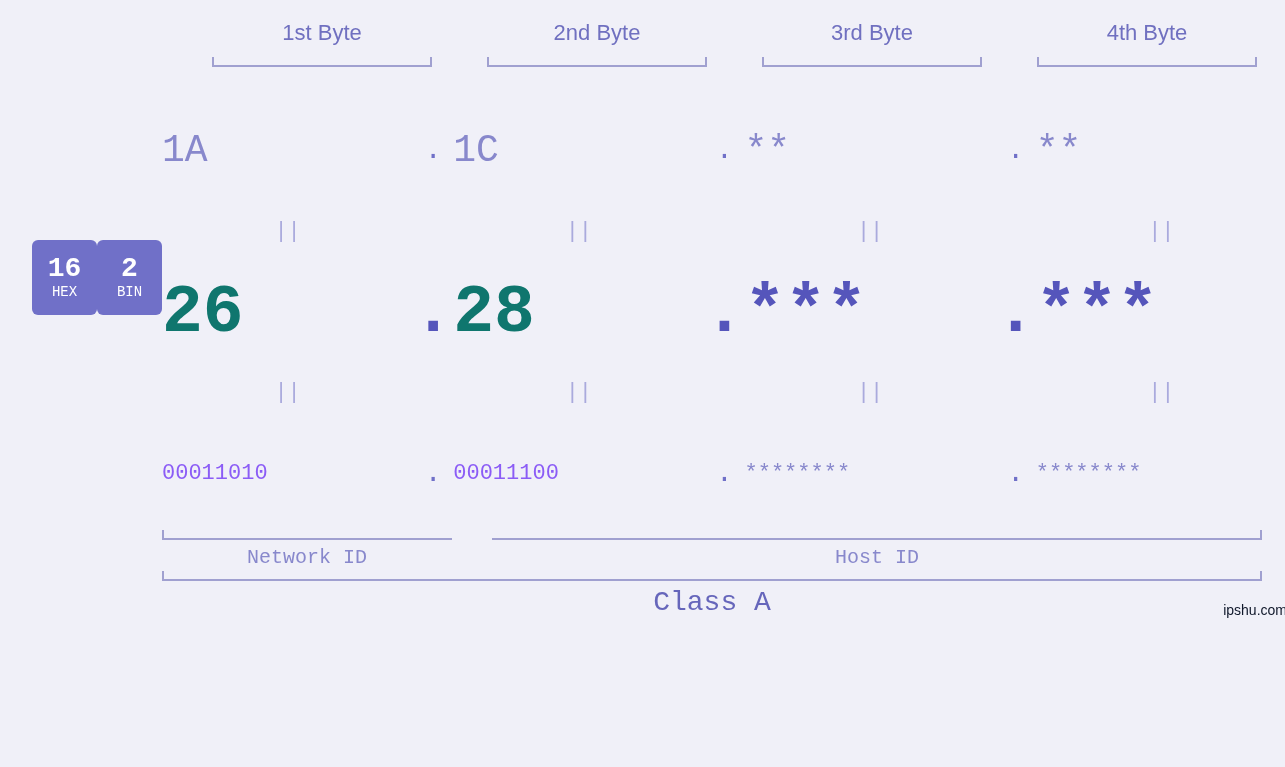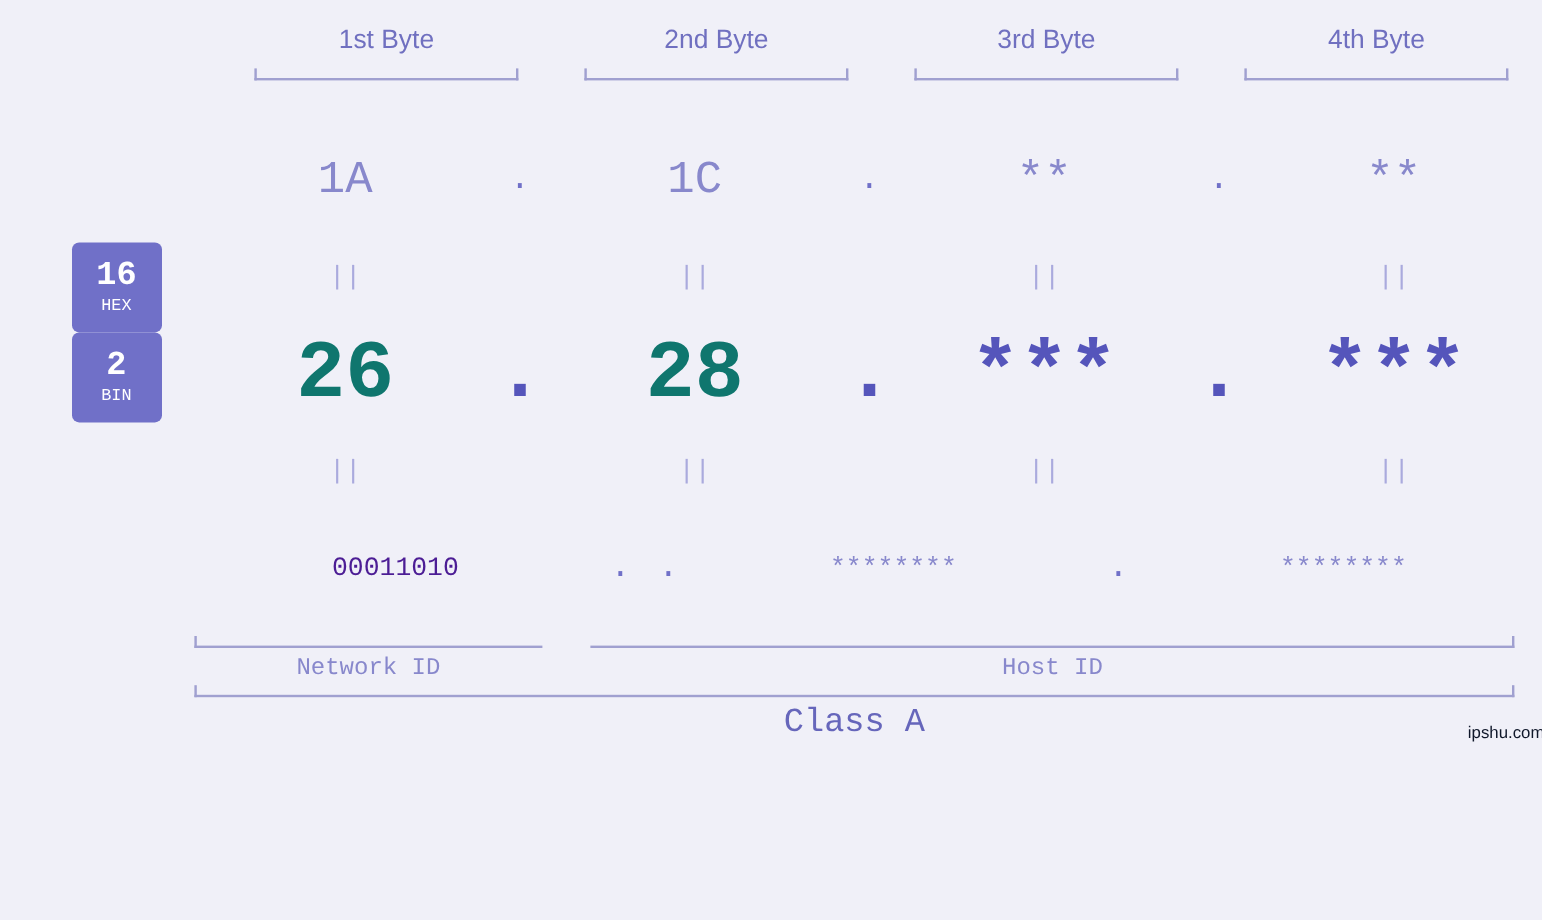--- a/index.html
+++ b/index.html
@@ -77,22 +77,22 @@
       display: flex;
       width: 1285px;
       flex: 1;
       position: relative;
     }
 
     
     .labels-col {
       width: 140px;
       display: flex;
-      flex-direction: column;
-      justify-content: center;
+      flex-direction: row;
+      justify-content: flex-end;
       align-items: center;
       padding: 10px 0 80px 10px;
     }
 
     .base-badge {
       background-color: #7070c8;
       color: white;
       border-radius: 6px;
       width: 75px;
       height: 75px;
@@ -123,21 +123,21 @@
     .data-row {
       display: flex;
       align-items: center;
       flex: 1;
     }
 
     .cell {
       flex: 1;
       display: flex;
       align-items: center;
-      justify-content: center;
+      justify-content: flex-start;
     }
 
     .dot {
       width: 40px;
       display: flex;
       align-items: center;
       justify-content: center;
       color: #7070c8;
       font-size: 28px;
     }
@@ -157,21 +157,21 @@
       font-weight: bold;
     }
     .dec-dot {
       color: #5555bb;
       font-size: 68px;
       font-weight: bold;
     }
 
     
     .bin-value {
-      color: #4c1d95;
+      color: #8b5cf6;
       font-size: 22px;
       font-family: 'Courier New', Courier, monospace;
     }
 
     
     .equals-row {
       display: flex;
       margin-left: 0;
     }
     .eq-cell {
@@ -423,20 +423,23 @@
         <div class="eq-cell">||</div>
         <div class="eq-dot-spacer"></div>
         <div class="eq-cell">||</div>
       </div>
 
       <div class="data-row">
         <div class="cell">
           <span class="bin-value">00011010</span>
         </div>
         <div class="dot">.</div>
+        <div class="cell">
+          <span class="bin-value">00011100</span>
+        </div>
         <div class="dot">.</div>
         <div class="cell">
           <span class="bin-value masked">********</span>
         </div>
         <div class="dot">.</div>
         <div class="cell">
           <span class="bin-value masked">********</span>
         </div>
       </div>
 

